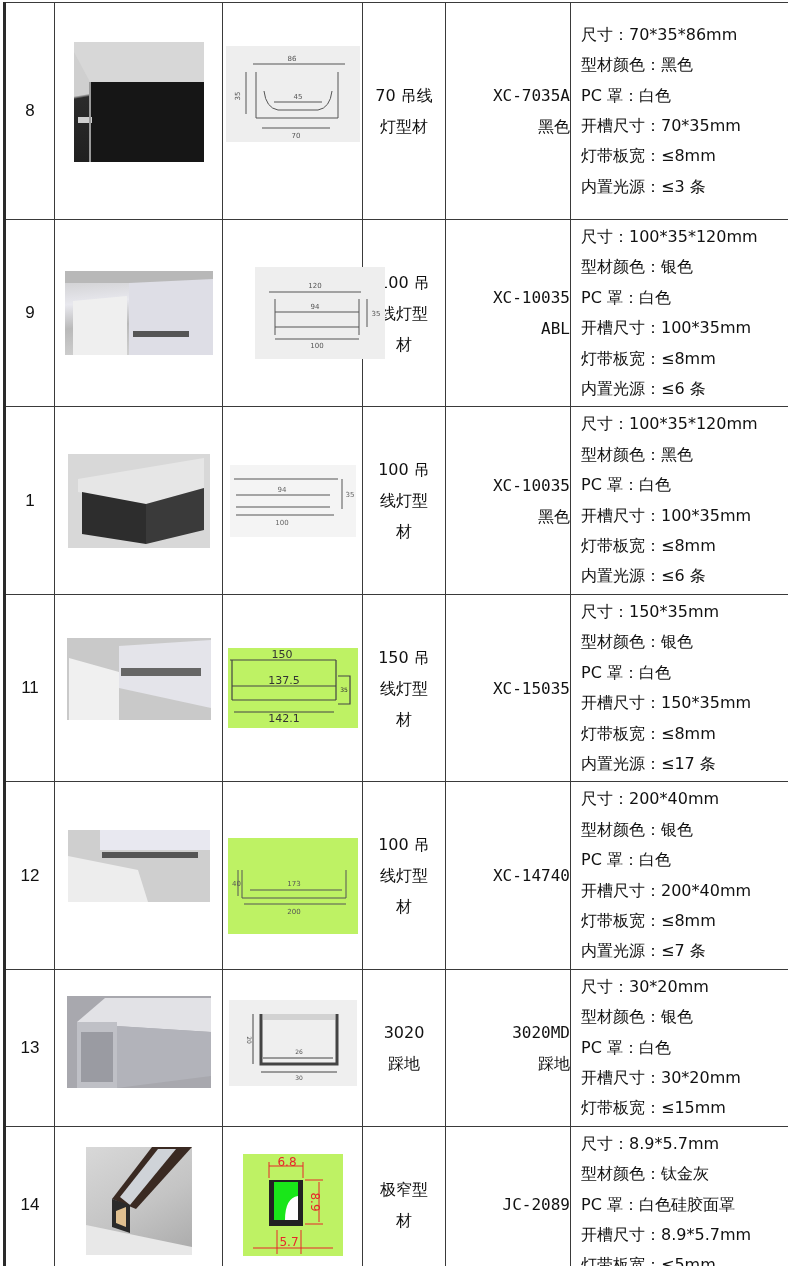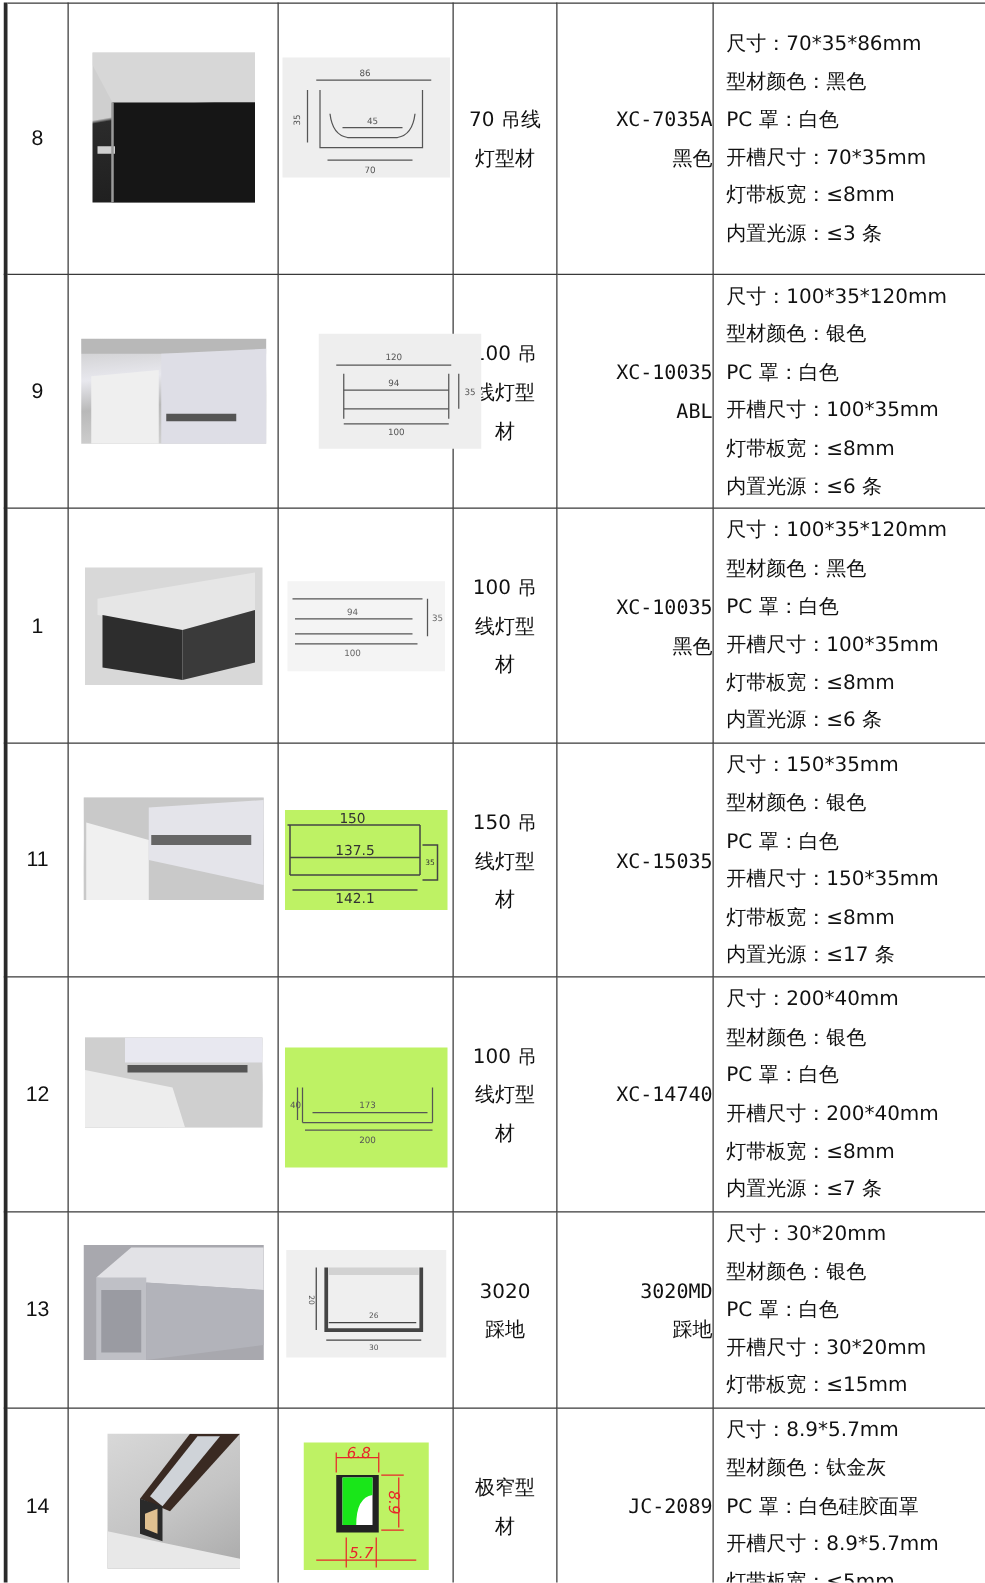--- a/index.html
+++ b/index.html
@@ -330,21 +330,21 @@
           <svg width="106" height="108">
             <polygon points="0,78 106,100 106,108 0,108" fill="#e8e8e8"></polygon>
             <polygon points="26,52 66,0 106,0 50,62" fill="#3a2a22"></polygon>
             <polygon points="34,50 72,2 90,2 44,58" fill="#cfd3d8"></polygon>
             <polygon points="26,52 44,58 44,86 26,80" fill="#2a2a2a"></polygon>
             <polygon points="30,64 40,60 40,80 30,76" fill="#e0c090"></polygon>
           </svg>
         </div>
       </td>
       <td>
-        <div class="imgbox drawing white" style="width:100px;height:102px;font-style:italic;">
+        <div class="imgbox drawing white" style="width:100px;height:102px;">
           <svg width="100" height="102">
             <g stroke="#e8262a" fill="none" stroke-width="1">
               <line x1="26" y1="12" x2="60" y2="12"></line>
               <line x1="26" y1="8" x2="26" y2="24"></line>
               <line x1="60" y1="8" x2="60" y2="24"></line>
               <line x1="62" y1="26" x2="80" y2="26"></line>
               <line x1="62" y1="70" x2="80" y2="70"></line>
               <line x1="76" y1="28" x2="76" y2="68"></line>
               <line x1="10" y1="94" x2="90" y2="94"></line>
               <line x1="34" y1="76" x2="34" y2="100"></line>

